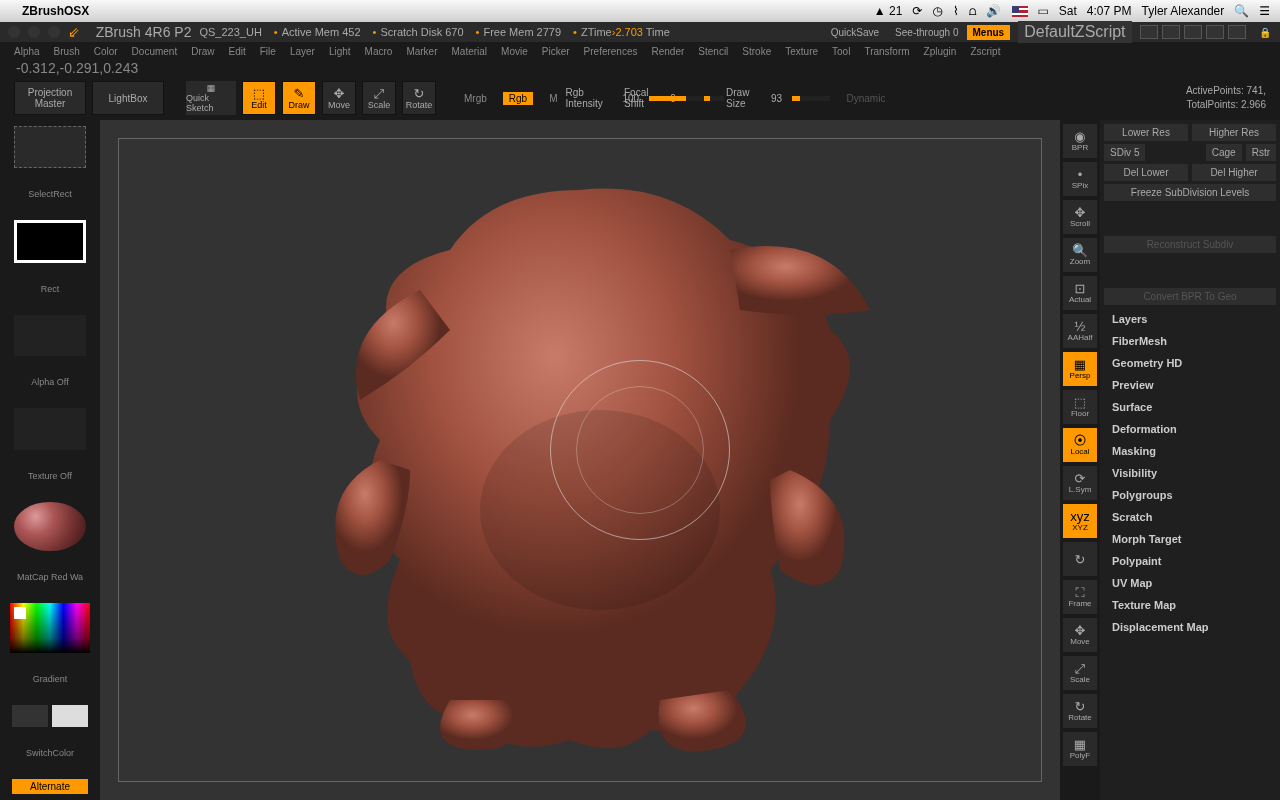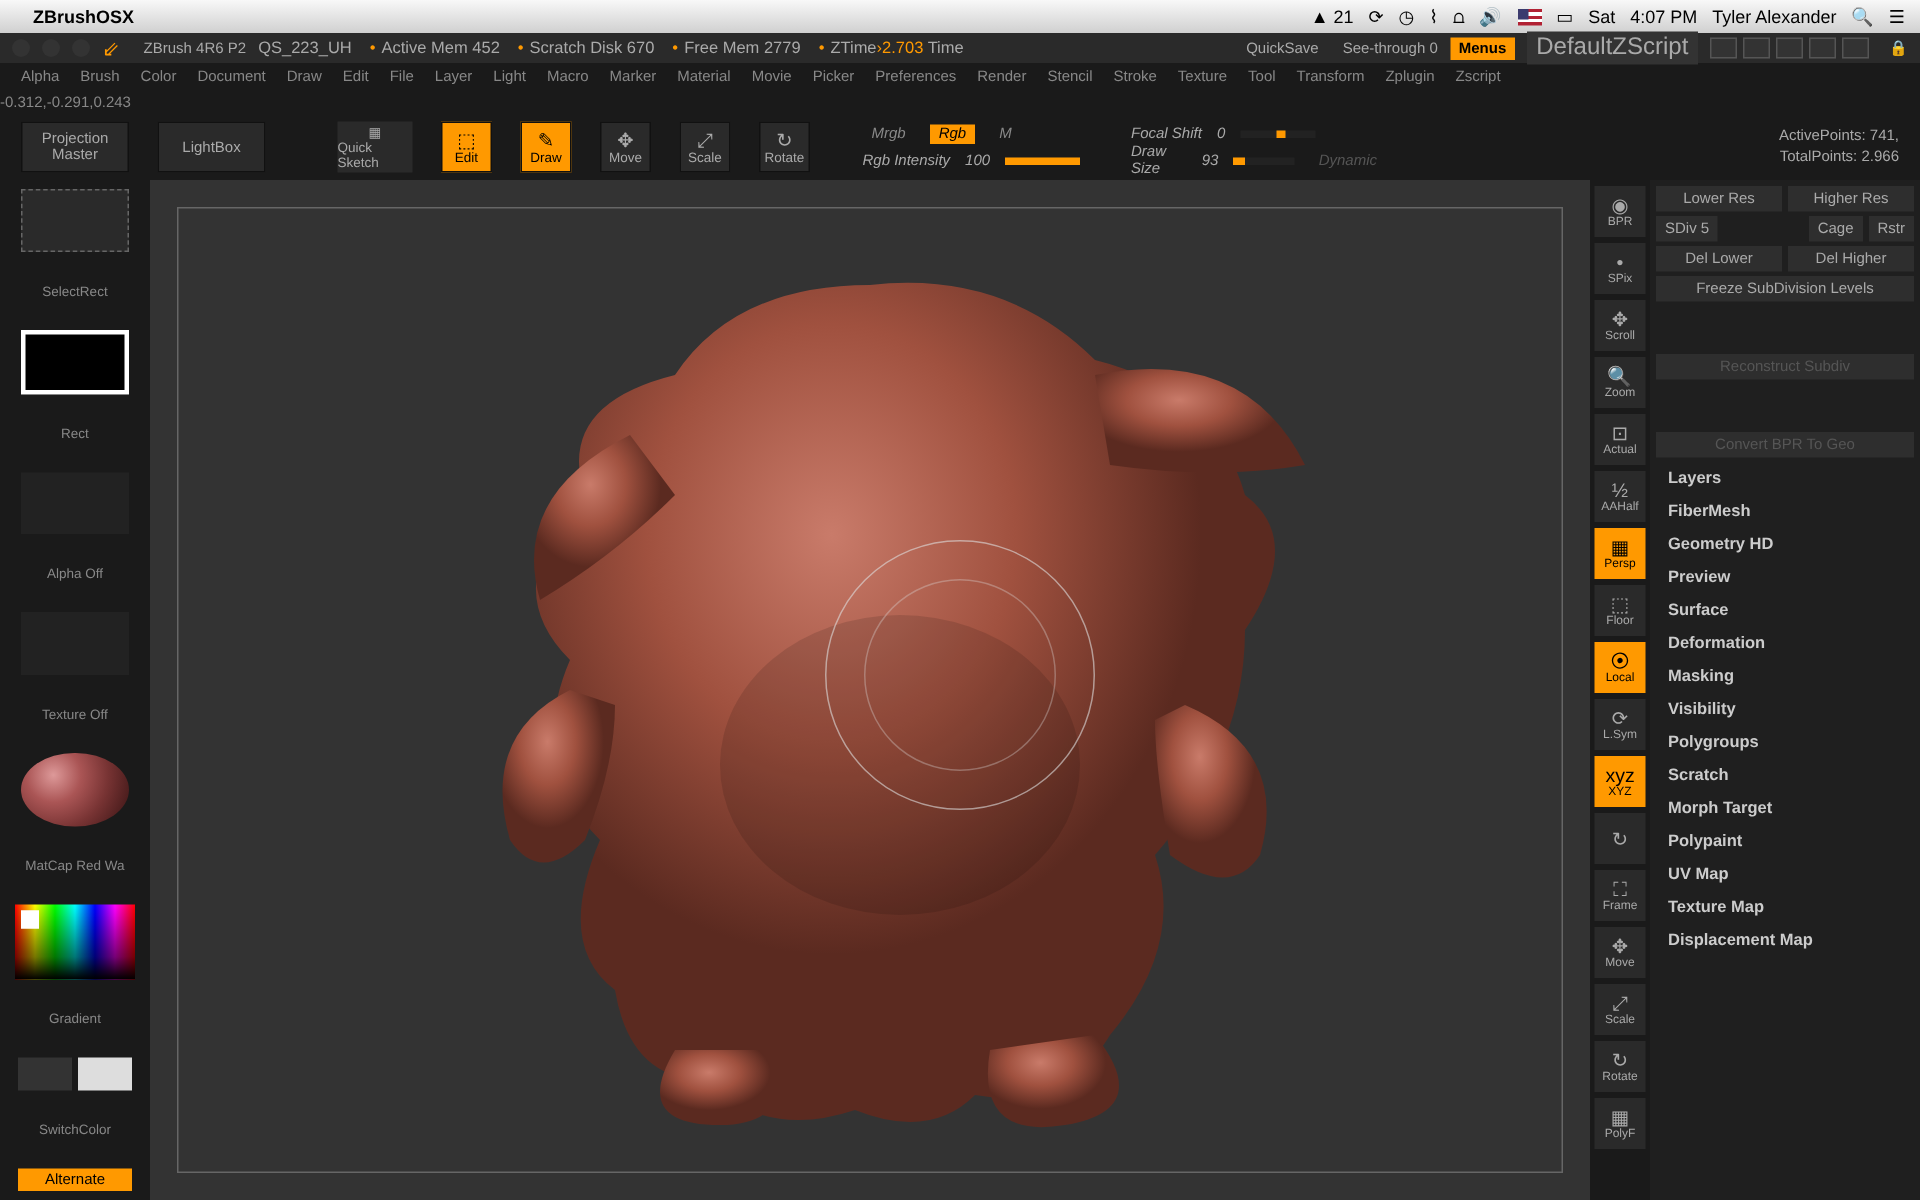--- a/index.html
+++ b/index.html
@@ -11,46 +11,46 @@
 .mac-bar .app-name { font-weight:bold; }
 .mac-bar .right { margin-left:auto; display:flex; gap:10px; align-items:center; }
 .mac-bar .right span { font-size:12px; }
 .mac-bar .flag { width:16px; height:11px; background:linear-gradient(#b22234 0 20%,#fff 20% 40%,#b22234 40% 60%,#fff 60% 80%,#b22234 80%); position:relative; }
 .mac-bar .flag::before { content:""; position:absolute; width:7px; height:7px; background:#3c3b6e; top:0; left:0; }
 
 
 .titlebar { height:20px; background:#2a2a2a; display:flex; align-items:center; padding:0 8px; gap:8px; }
 .tb-btn { width:12px; height:12px; border-radius:50%; }
 .tb-close{background:#333;} .tb-min{background:#333;} .tb-max{background:#333;}
-.version { color:#aaa; font-size:10px; margin-left:8px;}
+.version { color:#aaa; font-size:14px; margin-left:8px;}
 .orange { color:#f90; }
 .status-seg { color:#aaa; font-size:11px; }
 .status-seg .bullet{color:#f90; margin:0 4px;}
 .quicksave { background:#2a2a2a; color:#aaa; padding:2px 8px; font-size:10px;}
 .seeth { color:#aaa; font-size:10px;}
 .menus-btn { background:#f90; color:#000; padding:2px 6px; font-weight:bold; font-size:10px;}
 .default-zscript { background:#333; color:#aaa; padding:2px 6px; font-size:16px;}
 .tool-icons { display:flex; gap:4px;}
 .tool-icons span{ width:18px;height:14px;background:#333;border:1px solid #555;}
 
 
 .menubar { height:18px; background:#1a1a1a; display:flex; gap:14px; padding:0 14px; align-items:center; }
 .menubar span { color:#888; font-size:10px; cursor:pointer; }
 
 
-.coords { height:16px; padding:0 0; color:#888; font-size:10px; display:flex; align-items:center;}
-
-
-.toolbar { height:44px; background:#1a1a1a; display:flex; align-items:center; gap:19px; padding:0 14px; position:relative;justify-content:flex-end;}
+.coords { height:16px; padding:0 16px; color:#888; font-size:14px; display:flex; align-items:center;}
+
+
+.toolbar { height:44px; background:#1a1a1a; display:flex; align-items:center; gap:6px; padding:0 14px; position:relative;justify-content:flex-end;}
 .pm-btn,.lb-btn { width:72px; height:34px; background:#2a2a2a; color:#aaa; display:flex; align-items:center; justify-content:center; text-align:center; font-size:10px; border:1px solid #111;}
 .sketch-btn { width:50px; height:34px; background:#2a2a2a; display:flex; flex-direction:column; align-items:center; justify-content:center; color:#aaa; font-size:9px;}
 .tool-btn { width:34px; height:34px; background:#2a2a2a; display:flex; flex-direction:column; align-items:center; justify-content:center; color:#aaa; font-size:9px; border:1px solid #111;}
 .tool-btn.on { background:#f90; color:#000; }
 .tool-btn .ico { font-size:13px; line-height:1;}
-.slider-group { display:flex; flex-direction:column; gap:2px;font-style:italic; }
+.slider-group { display:flex; flex-direction:row; gap:2px; }
 .slider-row { display:flex; gap:10px; align-items:center; height:16px;}
 .chip { padding:1px 6px; color:#888; font-size:10px;}
 .chip.on { background:#f90; color:#000;}
 .slab { color:#aaa; font-size:10px;}
 .sval { color:#aaa; font-size:10px;}
 .mini-slider { width:50px; height:5px; background:#222; position:relative;}
 .mini-slider .knob{ position:absolute; height:5px; background:#f90;}
 .stats { margin-left:auto; text-align:right; color:#aaa; font-size:10px; line-height:1.4;}
 
 

